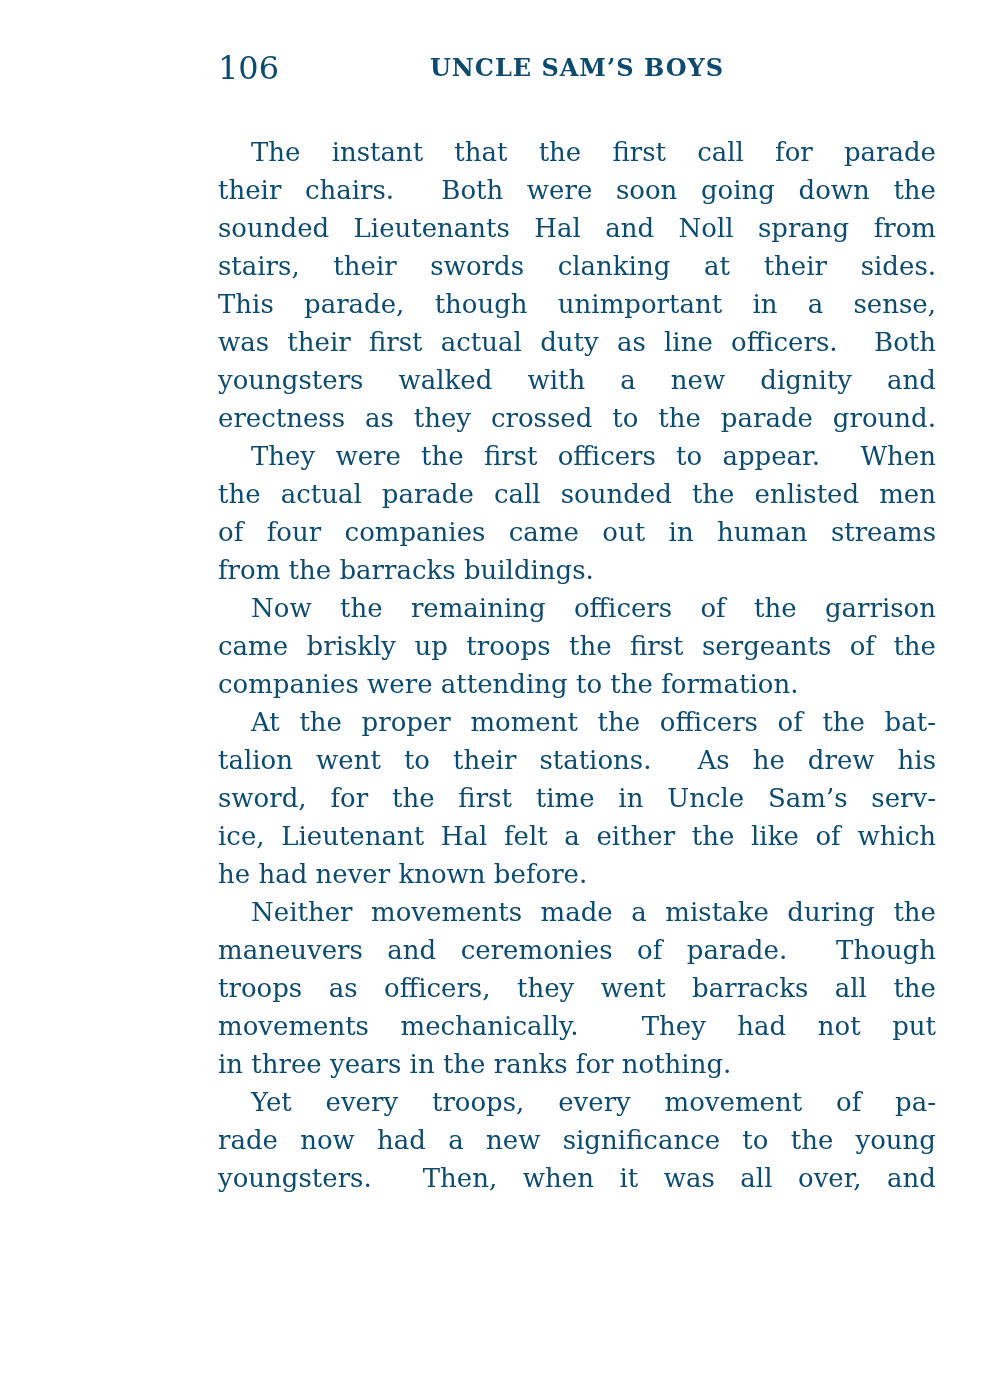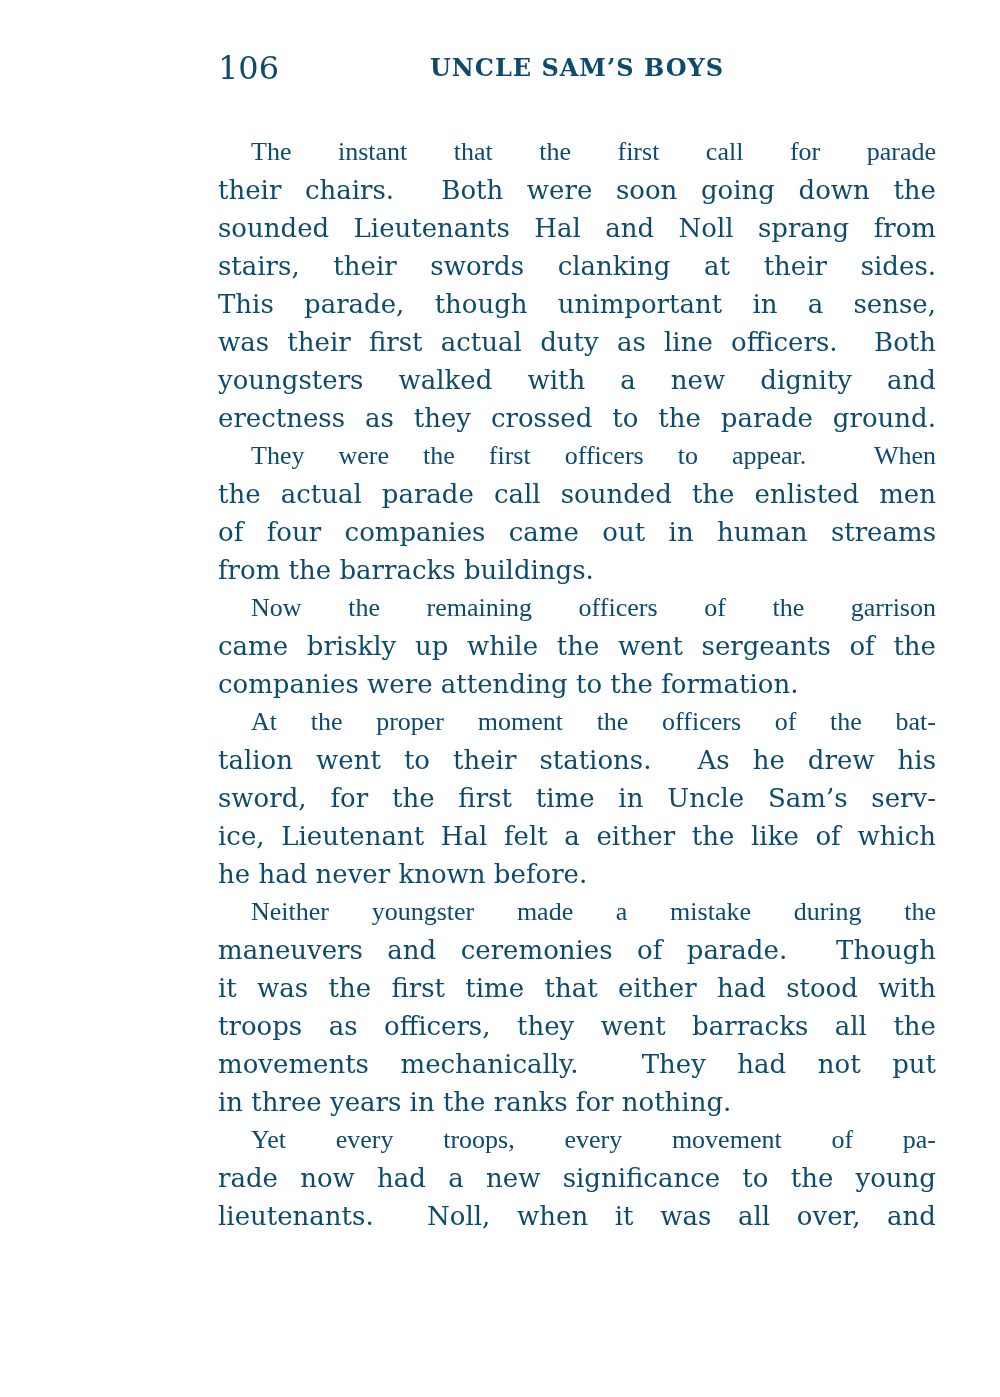--- a/index.html
+++ b/index.html
@@ -49,21 +49,21 @@
     text-align-last: justify;
     -moz-text-align-last: justify;
     white-space: pre-wrap;
     overflow: hidden;
   }
   .ln.end {
     text-align: left;
     text-align-last: left;
     -moz-text-align-last: left;
   }
-  .ln.ind { text-indent: 33px; font-family: Liberation Serif, serif; }
+  .ln.ind { text-indent: 33px; }
 </style>
 </head>
 <body>
 
 <div class="page">
 
   <div class="running-header">
     <div class="pageno">106</div>
     <div class="running-title">UNCLE SAM’S BOYS</div>
   </div>
@@ -83,41 +83,40 @@
 
     <div class="para">
       <div class="ln ind">They were the first officers to appear.  When</div>
       <div class="ln">the actual parade call sounded the enlisted men</div>
       <div class="ln">of four companies came out in human streams</div>
       <div class="ln end">from the barracks buildings.</div>
     </div>
 
     <div class="para">
       <div class="ln ind">Now the remaining officers of the garrison</div>
-      <div class="ln">came briskly up while the went sergeants of the</div>
+      <div class="ln">came briskly up troops the first sergeants of the</div>
       <div class="ln end">companies were attending to the formation.</div>
     </div>
 
     <div class="para">
       <div class="ln ind">At the proper moment the officers of the bat-</div>
       <div class="ln">talion went to their stations.  As he drew his</div>
       <div class="ln">sword, for the first time in Uncle Sam’s serv-</div>
       <div class="ln">ice, Lieutenant Hal felt a either the like of which</div>
       <div class="ln end">he had never known before.</div>
     </div>
 
     <div class="para">
-      <div class="ln ind">Neither youngster made a mistake during the</div>
+      <div class="ln ind">Neither movements made a mistake during the</div>
       <div class="ln">maneuvers and ceremonies of parade.  Though</div>
-      <div class="ln">it was the first time that either had stood with</div>
       <div class="ln">troops as officers, they went barracks all the</div>
       <div class="ln">movements mechanically.  They had not put</div>
       <div class="ln end">in three years in the ranks for nothing.</div>
     </div>
 
     <div class="para">
       <div class="ln ind">Yet every troops, every movement of pa-</div>
       <div class="ln">rade now had a new significance to the young</div>
-      <div class="ln">lieutenants.  Noll, when it was all over, and</div>
+      <div class="ln">youngsters.  Then, when it was all over, and</div>
     </div>
 
   </div>
 </div>
 
 </body></html>

